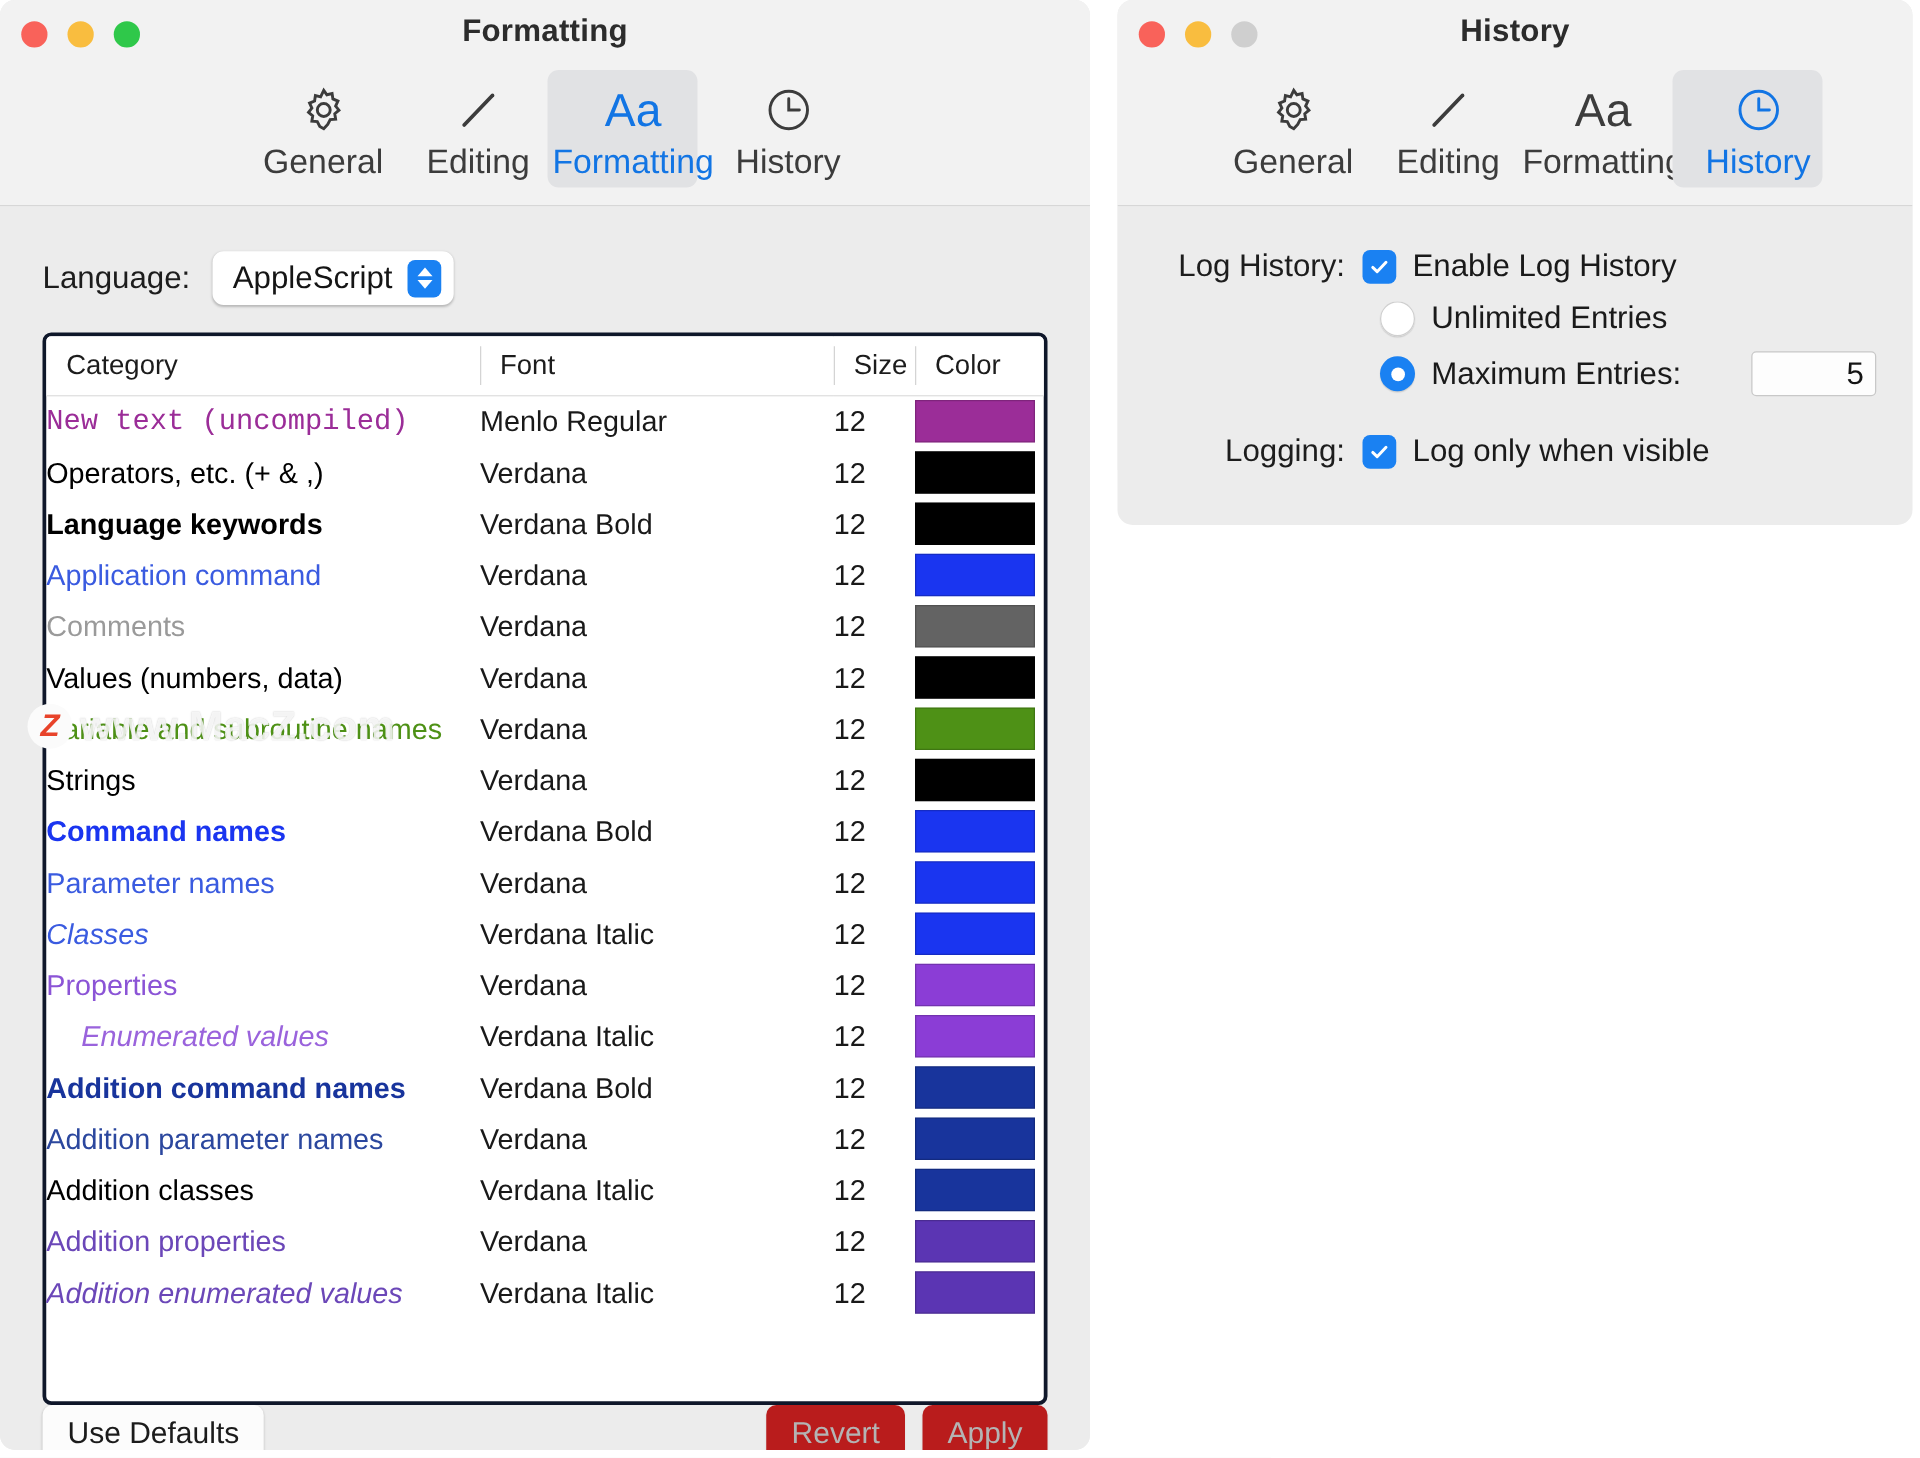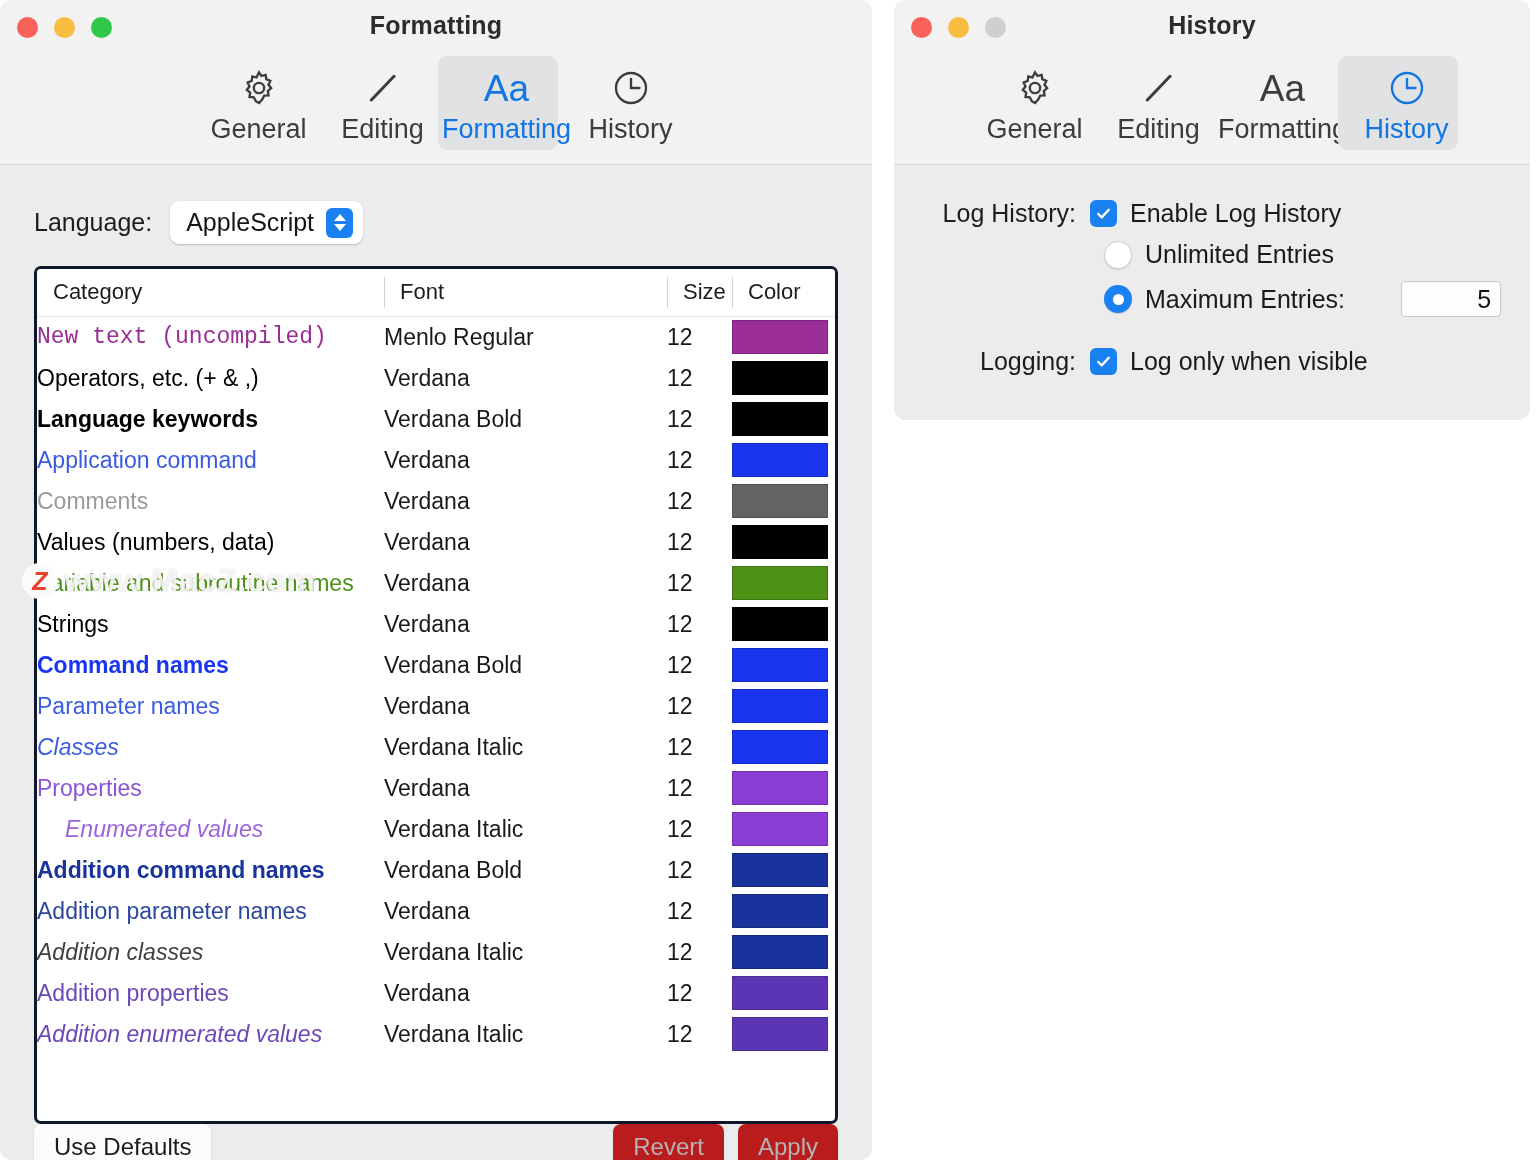--- a/index.html
+++ b/index.html
@@ -402,21 +402,21 @@
               </tr>
               <tr>
                 <td class="cat" style="color: rgb(43, 71, 158); margin-left: 35px;">Addition parameter names</td>
                 <td class="font">Verdana</td>
                 <td class="size">12</td>
                 <td class="colorcell">
                   <div class="swatch" style="background: rgb(24, 52, 156);"></div>
                 </td>
               </tr>
               <tr>
-                <td class="cat" style="color: #404040; font-style: italic;">Addition classes</td>
+                <td class="cat" style="color: #000000; ">Addition classes</td>
                 <td class="font">Verdana Italic</td>
                 <td class="size">12</td>
                 <td class="colorcell">
                   <div class="swatch" style="background: rgb(24, 52, 156);"></div>
                 </td>
               </tr>
               <tr>
                 <td class="cat" style="color: rgb(107, 71, 184);">Addition properties</td>
                 <td class="font">Verdana</td>
                 <td class="size">12</td>

